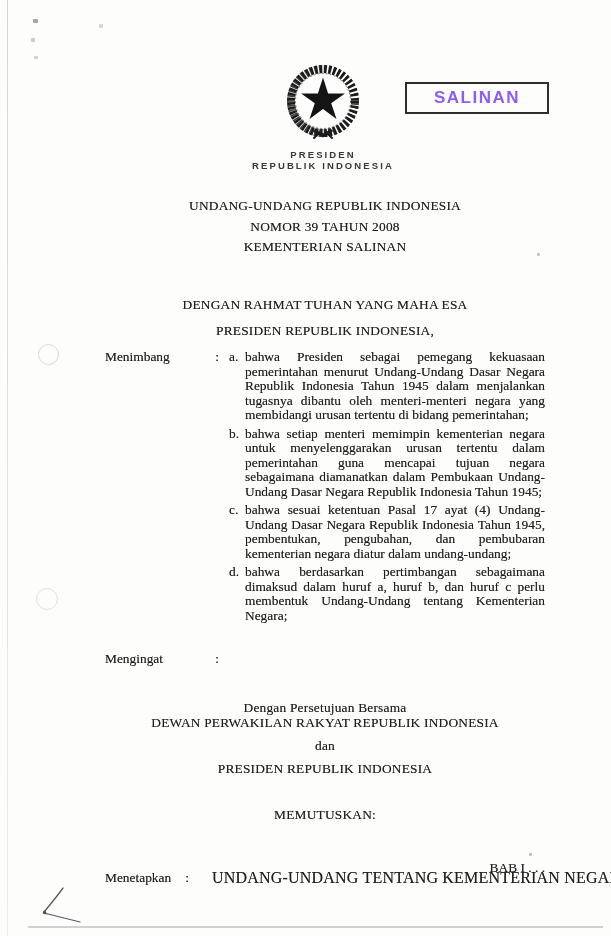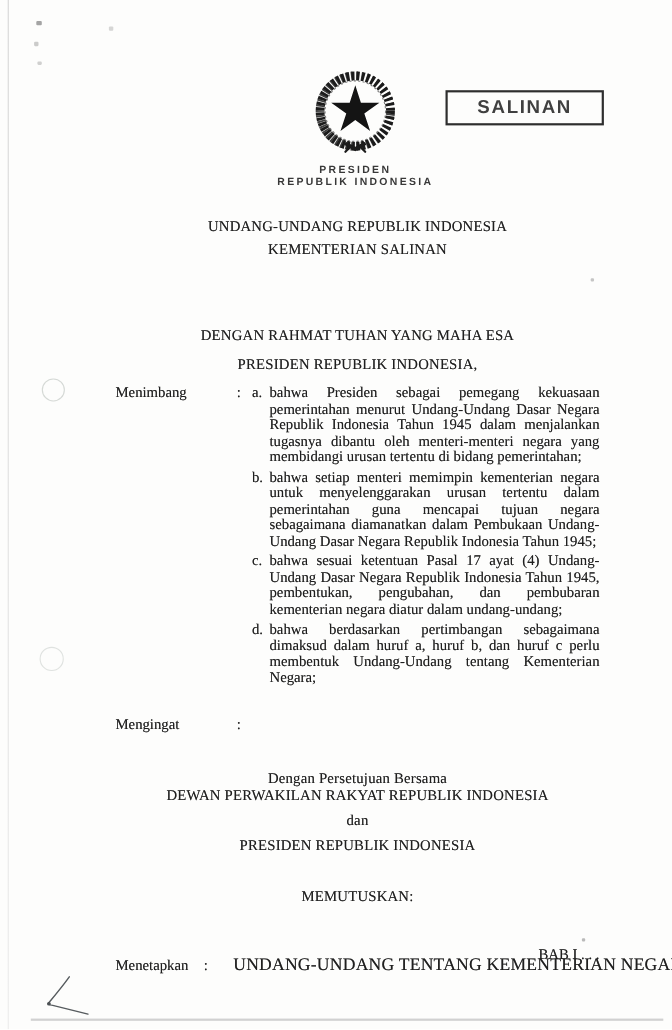--- a/index.html
+++ b/index.html
@@ -25,21 +25,21 @@
   .speck { position:absolute; background:#8d8d8d; border-radius:1px; }
 
   
   .seal { position:absolute; left:283px; top:62px; width:80px; height:80px; }
   .seal-caption { position:absolute; left:223px; top:149px; width:200px;
     text-align:center; font-family:"Liberation Sans", sans-serif;
     font-size:9.5px; line-height:11px; letter-spacing:2.1px; color:#383838; font-weight:bold; }
   .stamp { position:absolute; left:405px; top:82px; width:144px; height:32px;
     border:2px solid #2e2e2e; display:flex; align-items:center; justify-content:center;
     font-family:"Liberation Sans", sans-serif; font-weight:bold; font-size:17px;
-    letter-spacing:1.5px; color:#404040; background:#fdfdfc; }
+    letter-spacing:1.5px; color:#8b5cf6; background:#fdfdfc; }
 
   
   .sect { position:absolute; left:105px; width:440px; font-size:13.4px; }
   .centered { text-align:center; letter-spacing:.2px; }
   .title-block { top:196px; line-height:20.6px; }
   .invocation  { top:297px; }
   .authority   { top:323px; }
 
   .row { display:flex; align-items:flex-start; line-height:14.5px; }
   .row-label { width:100px; flex:none; }
@@ -99,20 +99,21 @@
 
   <div class="seal-caption">
     <div>PRESIDEN</div>
     <div>REPUBLIK INDONESIA</div>
   </div>
 
   <div class="stamp">SALINAN</div>
 
   <div class="sect centered title-block txt">
     <div>UNDANG-UNDANG REPUBLIK INDONESIA</div>
+    <div>NOMOR 39 TAHUN 2008</div>
     <div>KEMENTERIAN SALINAN</div>
   </div>
 
   <div class="sect centered invocation txt">DENGAN RAHMAT TUHAN YANG MAHA ESA</div>
   <div class="sect centered authority txt">PRESIDEN REPUBLIK INDONESIA,</div>
 
   <div class="sect row menimbang txt">
     <div class="row-label">Menimbang</div>
     <div class="row-colon">:</div>
     <div class="row-content">

